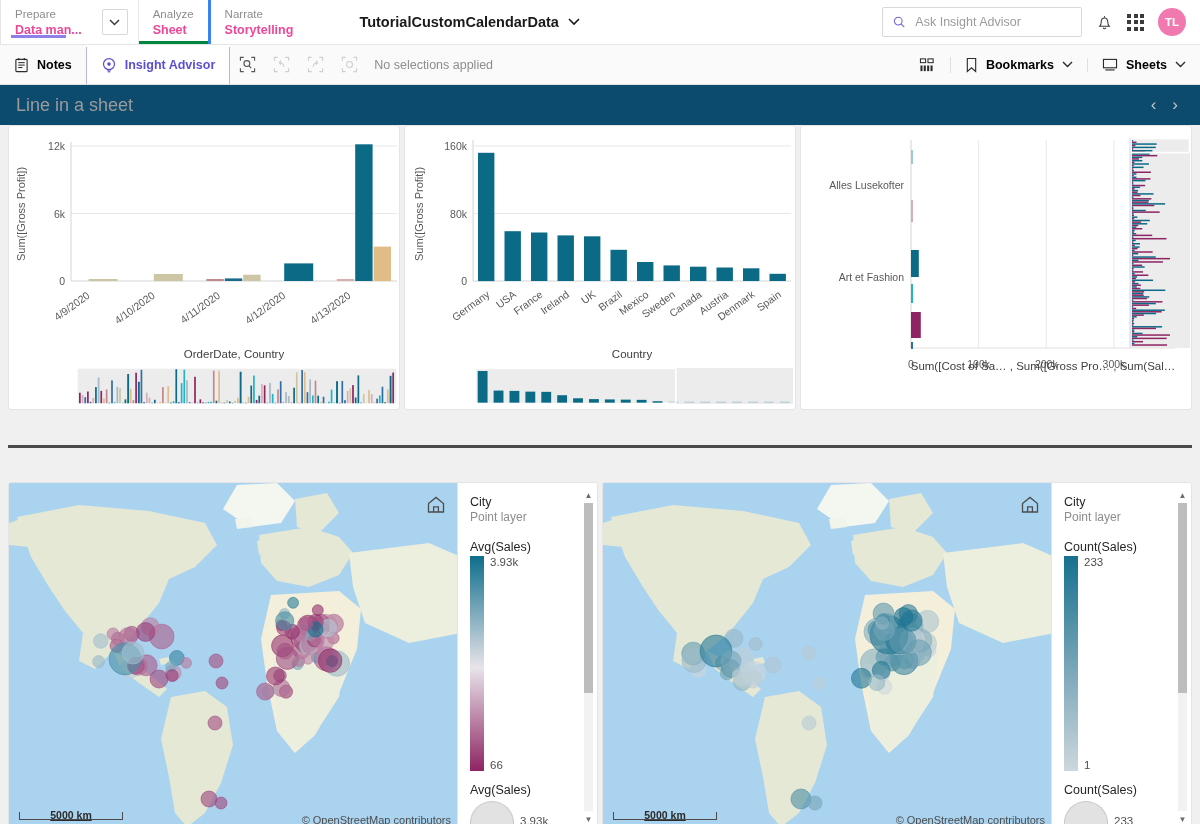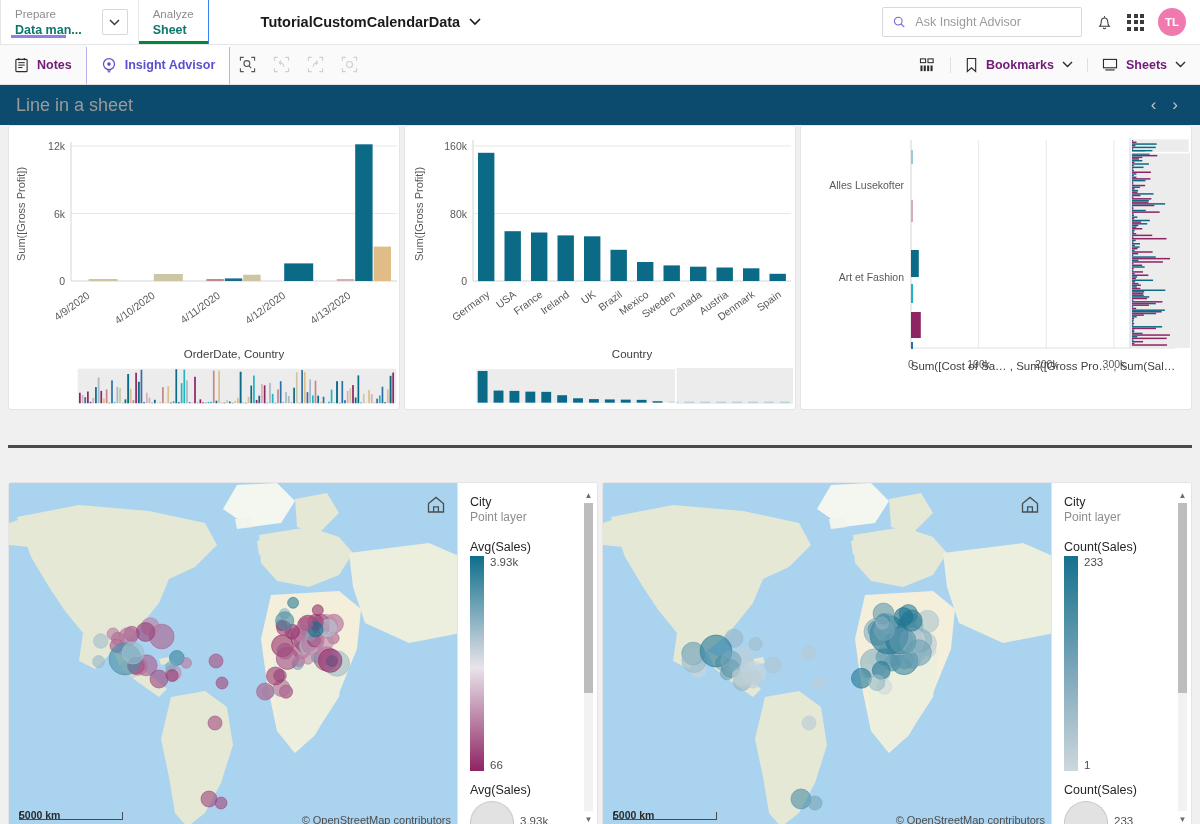--- a/index.html
+++ b/index.html
@@ -30,22 +30,22 @@
     content:""; position:absolute; width:7px; height:7px; border-radius:50%;
     background:#fff; left:7px; top:7px;
   }
   .dots{ color:#555; font-size:17px; letter-spacing:1px; padding:0 4px; cursor:pointer;}
 
   .navgroup{
     display:flex; flex-direction:column; justify-content:center;
     padding:0 14px; position:relative; cursor:pointer; min-width:60px;
   }
   .navgroup .top{ font-size:11.5px; color:#8d8d8d; line-height:15px;}
-  .navgroup .bot{ font-size:12.5px; color:#0f766e; font-weight:bold; line-height:16px;}
-  .navgroup.sep-r{ border-right:1px solid #3b82f6; }
+  .navgroup .bot{ font-size:12.5px; color:#ec4899; font-weight:bold; line-height:16px;}
+  .navgroup.sep-r{ border-right:3px solid #3b82f6; }
   .navgroup.active:after{
     content:""; position:absolute; left:0; right:0; bottom:0; height:3px; background:#00873d;
   }
   .navgroup.purpleline:after{
     content:""; position:absolute; left:10px; right:30px; bottom:0; height:3px; background:#8f7fe8;
   }
   .caret-box{
     width:26px; height:26px; border:1px solid #d8d8d8; border-radius:2px;
     display:flex; align-items:center; justify-content:center; margin-left:6px; background:#fff;
     align-self:center;
@@ -74,21 +74,21 @@
     display:flex;align-items:center;justify-content:center; font-size:11.5px; font-weight:bold;
     cursor:pointer;
   }
 
   
   .toolbar{
     height:40px; background:#fafafa; border-bottom:1px solid #e0e0e0;
     display:flex; align-items:stretch; position:relative;
   }
   .tb-item{
-    display:flex;align-items:center;gap:8px;padding:0 14px;font-size:12.5px;color:#701a75;
+    display:flex;align-items:center;gap:8px;padding:0 14px;font-size:12.5px;color:#000000;
     cursor:pointer; font-weight:bold;
   }
   .tb-item.ia{
     color:#5a4fcf; background:#fff; border:1px solid #b9b2ef; border-top:none; border-bottom:none;
     position:relative;
   }
   .tb-item.ia:before{content:"";position:absolute;left:-1px;right:-1px;top:0;height:2px;background:#fff;}
   .tb-iconbtn{ width:34px; display:flex;align-items:center;justify-content:center;cursor:pointer;}
   .tb-status{ display:flex;align-items:center;font-size:12.5px;color:#8d8d8d; padding-left:8px;}
   .toolbar-right{ margin-left:auto; display:flex; align-items:center; }
@@ -132,21 +132,21 @@
     position:absolute; right:10px; top:10px; width:22px; height:22px;
     display:flex;align-items:center;justify-content:center; cursor:pointer;
   }
   .scalebar{
     position:absolute; left:10px; bottom:11px; display:flex; flex-direction:column; align-items:center;
   }
   .scalebar .bar{
     width:104px;height:8px;border:1px solid #4a4a4a;border-top:none;background:transparent;
   }
   .scalebar .lbl{ font-size:10.5px;color:#2b2b2b;font-weight:bold;position:absolute;top:-3px;
-    left:0;right:0;background:transparent;}
+    left:0;right:0;text-align:center; background:transparent;text-decoration:underline;}
   .attrib{
     position:absolute; right:6px; bottom:5px; font-size:11px; color:#4d4d4d;
   }
   .legend{
     width:140px; background:#fff; border-left:1px solid #e4e4e4; padding:12px 0 0 12px;
     position:relative; flex:none;
   }
   .legend h4{ margin:0; font-size:12.5px; font-weight:normal; color:#262626;}
   .legend .sub{ font-size:12px; color:#8d8d8d; margin-top:1px;}
   .legend .measure{ font-size:12.5px; color:#262626; margin-top:16px;}
@@ -183,20 +183,24 @@
           <path d="M1 1l4.5 4.5L10 1" stroke="#3b3b3b" stroke-width="1.5" fill="none"></path>
         </svg>
     </div>
   </div>
 
   <div class="navgroup active sep-r">
     <div class="top">Analyze</div>
     <div class="bot">Sheet</div>
   </div>
 
+  <div class="navgroup">
+    <div class="top">Narrate</div>
+    <div class="bot">Storytelling</div>
+  </div>
 
   <div class="app-title">
     <span>TutorialCustomCalendarData</span>
     <svg width="12" height="8" viewBox="0 0 12 8">
         <path d="M1 1l5 5 5-5" stroke="#1a1a1a" stroke-width="1.6" fill="none"></path>
       </svg>
   </div>
 
   <div class="topbar-right">
     <div class="search-box">
@@ -267,20 +271,21 @@
       <path d="M1.5 5V1.5H5M13 1.5h3.5V5M16.5 13v3.5H13M5 16.5H1.5V13" stroke="#cfcfcf" stroke-width="1.2" fill="none"></path>
       <path d="M6.5 11.5C6.5 8.5 9 7 11.5 7M11.5 7l-2-2M11.5 7l-2 2" stroke="#cfcfcf" stroke-width="1.2" fill="none"></path>
     </svg>
   </div>
   <div class="tb-iconbtn">
     <svg width="17" height="17" viewBox="0 0 18 18">
       <path d="M1.5 5V1.5H5M13 1.5h3.5V5M16.5 13v3.5H13M5 16.5H1.5V13" stroke="#cfcfcf" stroke-width="1.2" fill="none"></path>
       <circle cx="9" cy="9" r="3.2" stroke="#cfcfcf" stroke-width="1.2" fill="none"></circle>
     </svg>
   </div>
+  <div class="tb-status">No selections applied</div>
 
   <div class="toolbar-right">
     <div class="tb-iconbtn" style="width:44px">
       <svg width="17" height="16" viewBox="0 0 18 17">
         <rect x="1.5" y="2" width="5.5" height="4" stroke="#2b2b2b" stroke-width="1.1" fill="none"></rect>
         <rect x="9.5" y="2" width="5.5" height="4" stroke="#2b2b2b" stroke-width="1.1" fill="none"></rect>
         <rect x="1.5" y="9" width="2.2" height="6" fill="#2b2b2b"></rect>
         <rect x="5" y="9" width="2.2" height="6" fill="#2b2b2b"></rect>
         <rect x="8.6" y="9" width="2.2" height="6" fill="#2b2b2b"></rect>
         <rect x="12.2" y="9" width="2.2" height="6" fill="#2b2b2b"></rect>

